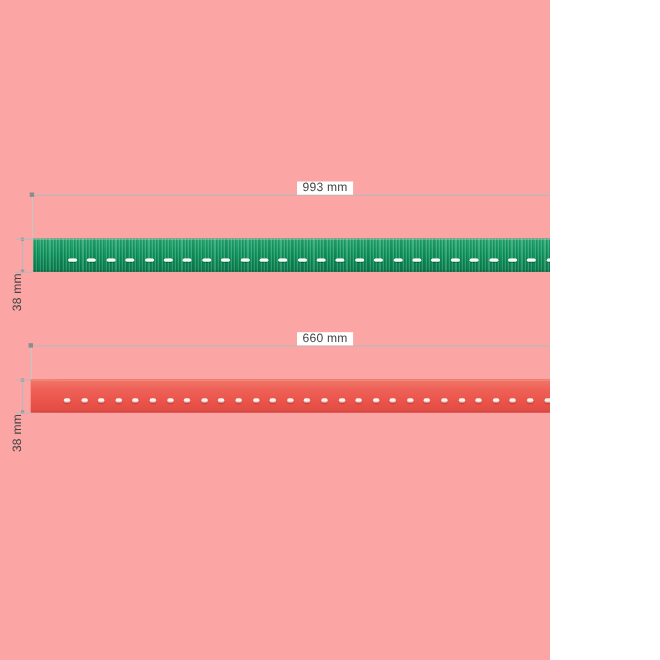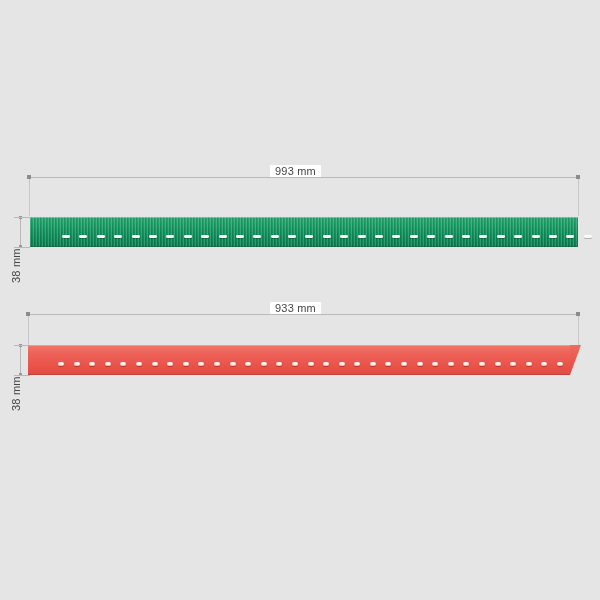--- a/index.html
+++ b/index.html
@@ -8,23 +8,23 @@
     padding: 0;
     background: #ffffff;
   }
   body {
     font-family: "Liberation Sans", sans-serif;
     -webkit-font-smoothing: antialiased;
   }
 
   #canvas {
     position: relative;
-    width: 600px;
+    width: 500px;
     height: 600px;
-    background: #e5e5e5;
+    background: #fca5a5;
     overflow: hidden;
   }
 
   
   .dim-line-h {
     position: absolute;
     height: 1px;
     background: #b9b9b9;
   }
   .dim-line-v {
@@ -194,21 +194,21 @@
   </div>
 
   <div>
 
     <div>
       <div class="dim-line-v" style="left:28px; top:313px; height:40px;"></div>
       <div class="dim-line-v" style="left:578px; top:313px; height:40px;"></div>
       <div class="dim-line-h" style="left:28px; top:314px; width:551px;"></div>
       <div class="dim-tick" style="left:26px; top:312px;"></div>
       <div class="dim-tick" style="left:576px; top:312px;"></div>
-      <div class="dim-label-h" style="left:270px; top:302px;">933 mm</div>
+      <div class="dim-label-h" style="left:270px; top:302px;">660 mm</div>
     </div>
 
     <div>
       <div class="dim-line-v" style="left:20px; top:345px; height:30px; background:#b9b9b9;"></div>
       <div class="dim-tick-small" style="left:19px; top:344px;"></div>
       <div class="dim-tick-small" style="left:19px; top:373px;"></div>
       <div class="dim-line-h" style="left:14px; top:345px; width:16px;"></div>
       <div class="dim-line-h" style="left:14px; top:375px; width:16px;"></div>
       <div class="dim-label-v" style="left:10px; top:411px;">38 mm</div>
     </div>

